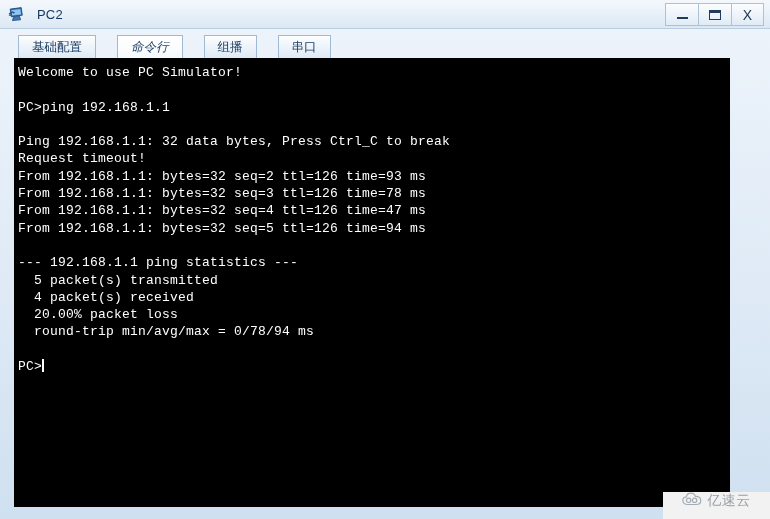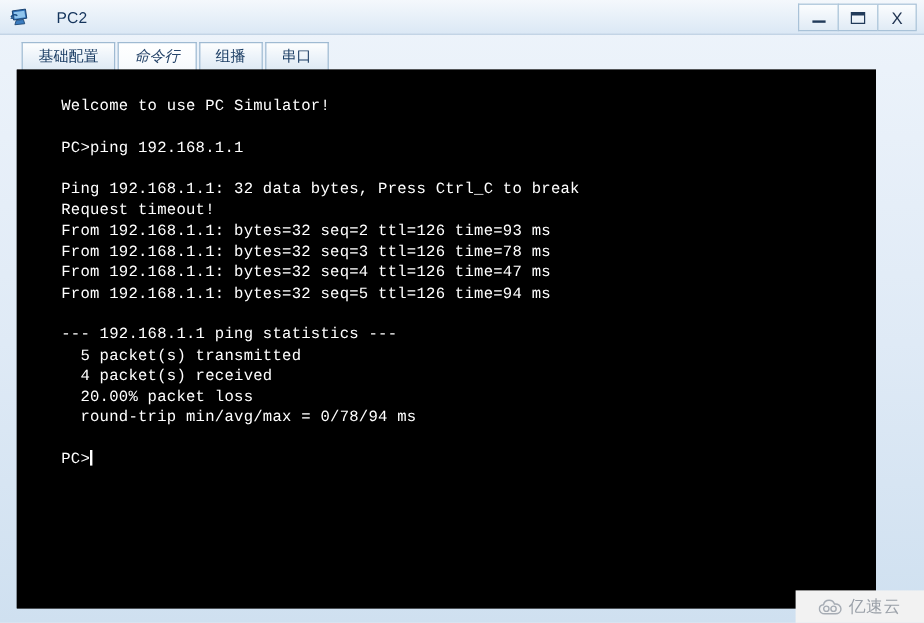--- a/index.html
+++ b/index.html
@@ -31,21 +31,21 @@
     background: linear-gradient(to bottom, #f4f8fc 0%, #e9f1f9 45%, #dbe8f5 100%);
     border-bottom: 1px solid #b9cde0;
     box-sizing: border-box;
   }
   #title-left {
     position: absolute;
     left: 8px; top: 0;
     height: 29px;
     display: flex;
     align-items: center;
-    gap: 22px;
+    gap: 12px;
   }
   #app-icon {
     width: 17px;
     height: 17px;
     display: block;
   }
   #title-text {
     font-size: 13px;
     color: #14345c;
     font-family: "Liberation Sans", sans-serif;
@@ -104,21 +104,21 @@
     min-width: 44px;
     padding: 0 13px;
     display: flex;
     align-items: center;
     justify-content: center;
     font-size: 12.5px;
     color: #1a3c63;
     background: linear-gradient(to bottom, #fdfefe 0%, #eef4fa 45%, #dde9f4 100%);
     border: 1px solid #9fbad2;
     border-bottom: none;
-    margin-right: 2px;
+    margin-right: 21px;
     box-sizing: border-box;
     cursor: pointer;
     white-space: nowrap;
     font-family: "Liberation Sans", sans-serif;
   }
   .tab.active {
     background: linear-gradient(to bottom, #ffffff 0%, #fafcfe 60%, #f4f8fc 100%);
     color: #27456a;
     font-style: italic;
   }
@@ -130,22 +130,22 @@
     left: 14px;
     top: 58px;
     width: 716px;
     height: 449px;
     background: #000000;
     overflow: hidden;
     box-sizing: border-box;
     border: 1px solid #000000;
   }
   #terminal-text {
-    margin: 16px;
-    padding: 5px 0 0 20px;
+    margin: 0;
+    padding: 5px 0 0 3px;
     color: #ffffff;
     font-family: "Liberation Mono", "DejaVu Sans Mono", monospace;
     font-size: 13px;
     line-height: 17.3px;
     white-space: pre;
     letter-spacing: 0.2px;
   }
   #cursor {
     display: inline-block;
     width: 2px;
@@ -156,21 +156,20 @@
 
   
   #watermark {
     position: absolute;
     right: 0;
     bottom: 0;
     width: 107px;
     height: 27px;
     background: #f2f2f2;
     display: flex;
-    align-items: center;
     justify-content: center;
     gap: 3px;
   }
   #watermark-icon { display: block; }
   #watermark-text {
     font-size: 14px;
     color: #9aa0a8;
     font-family: "Liberation Sans", sans-serif;
     letter-spacing: .5px;
   }

